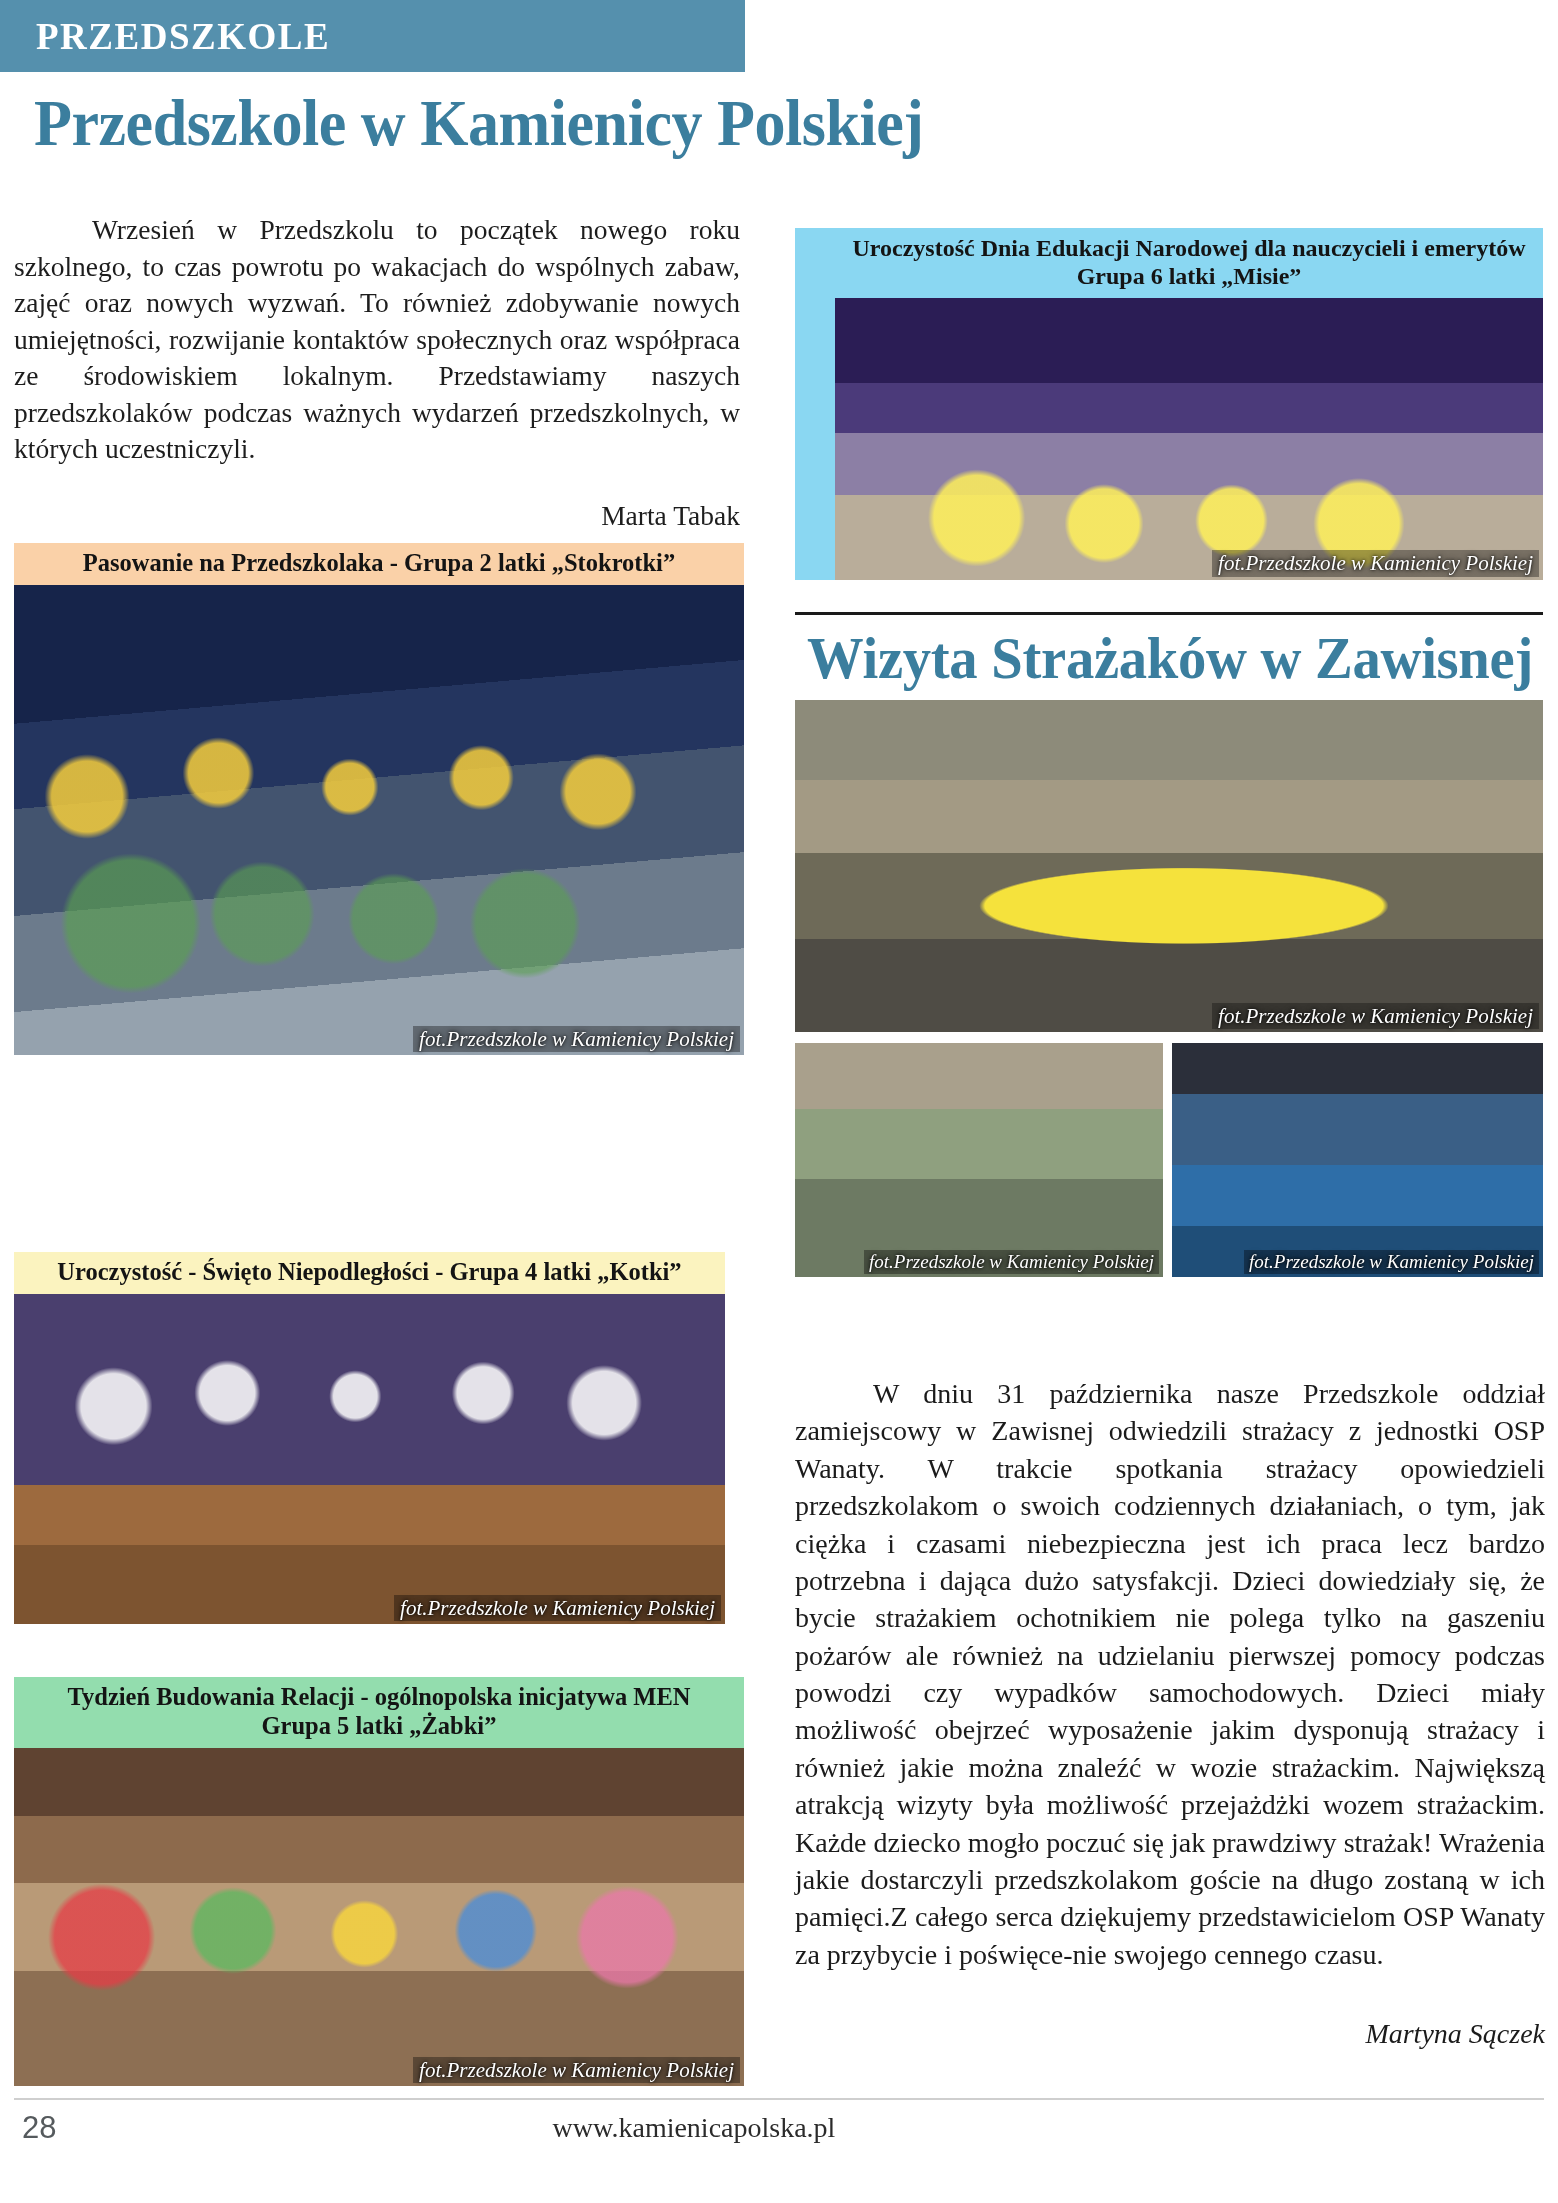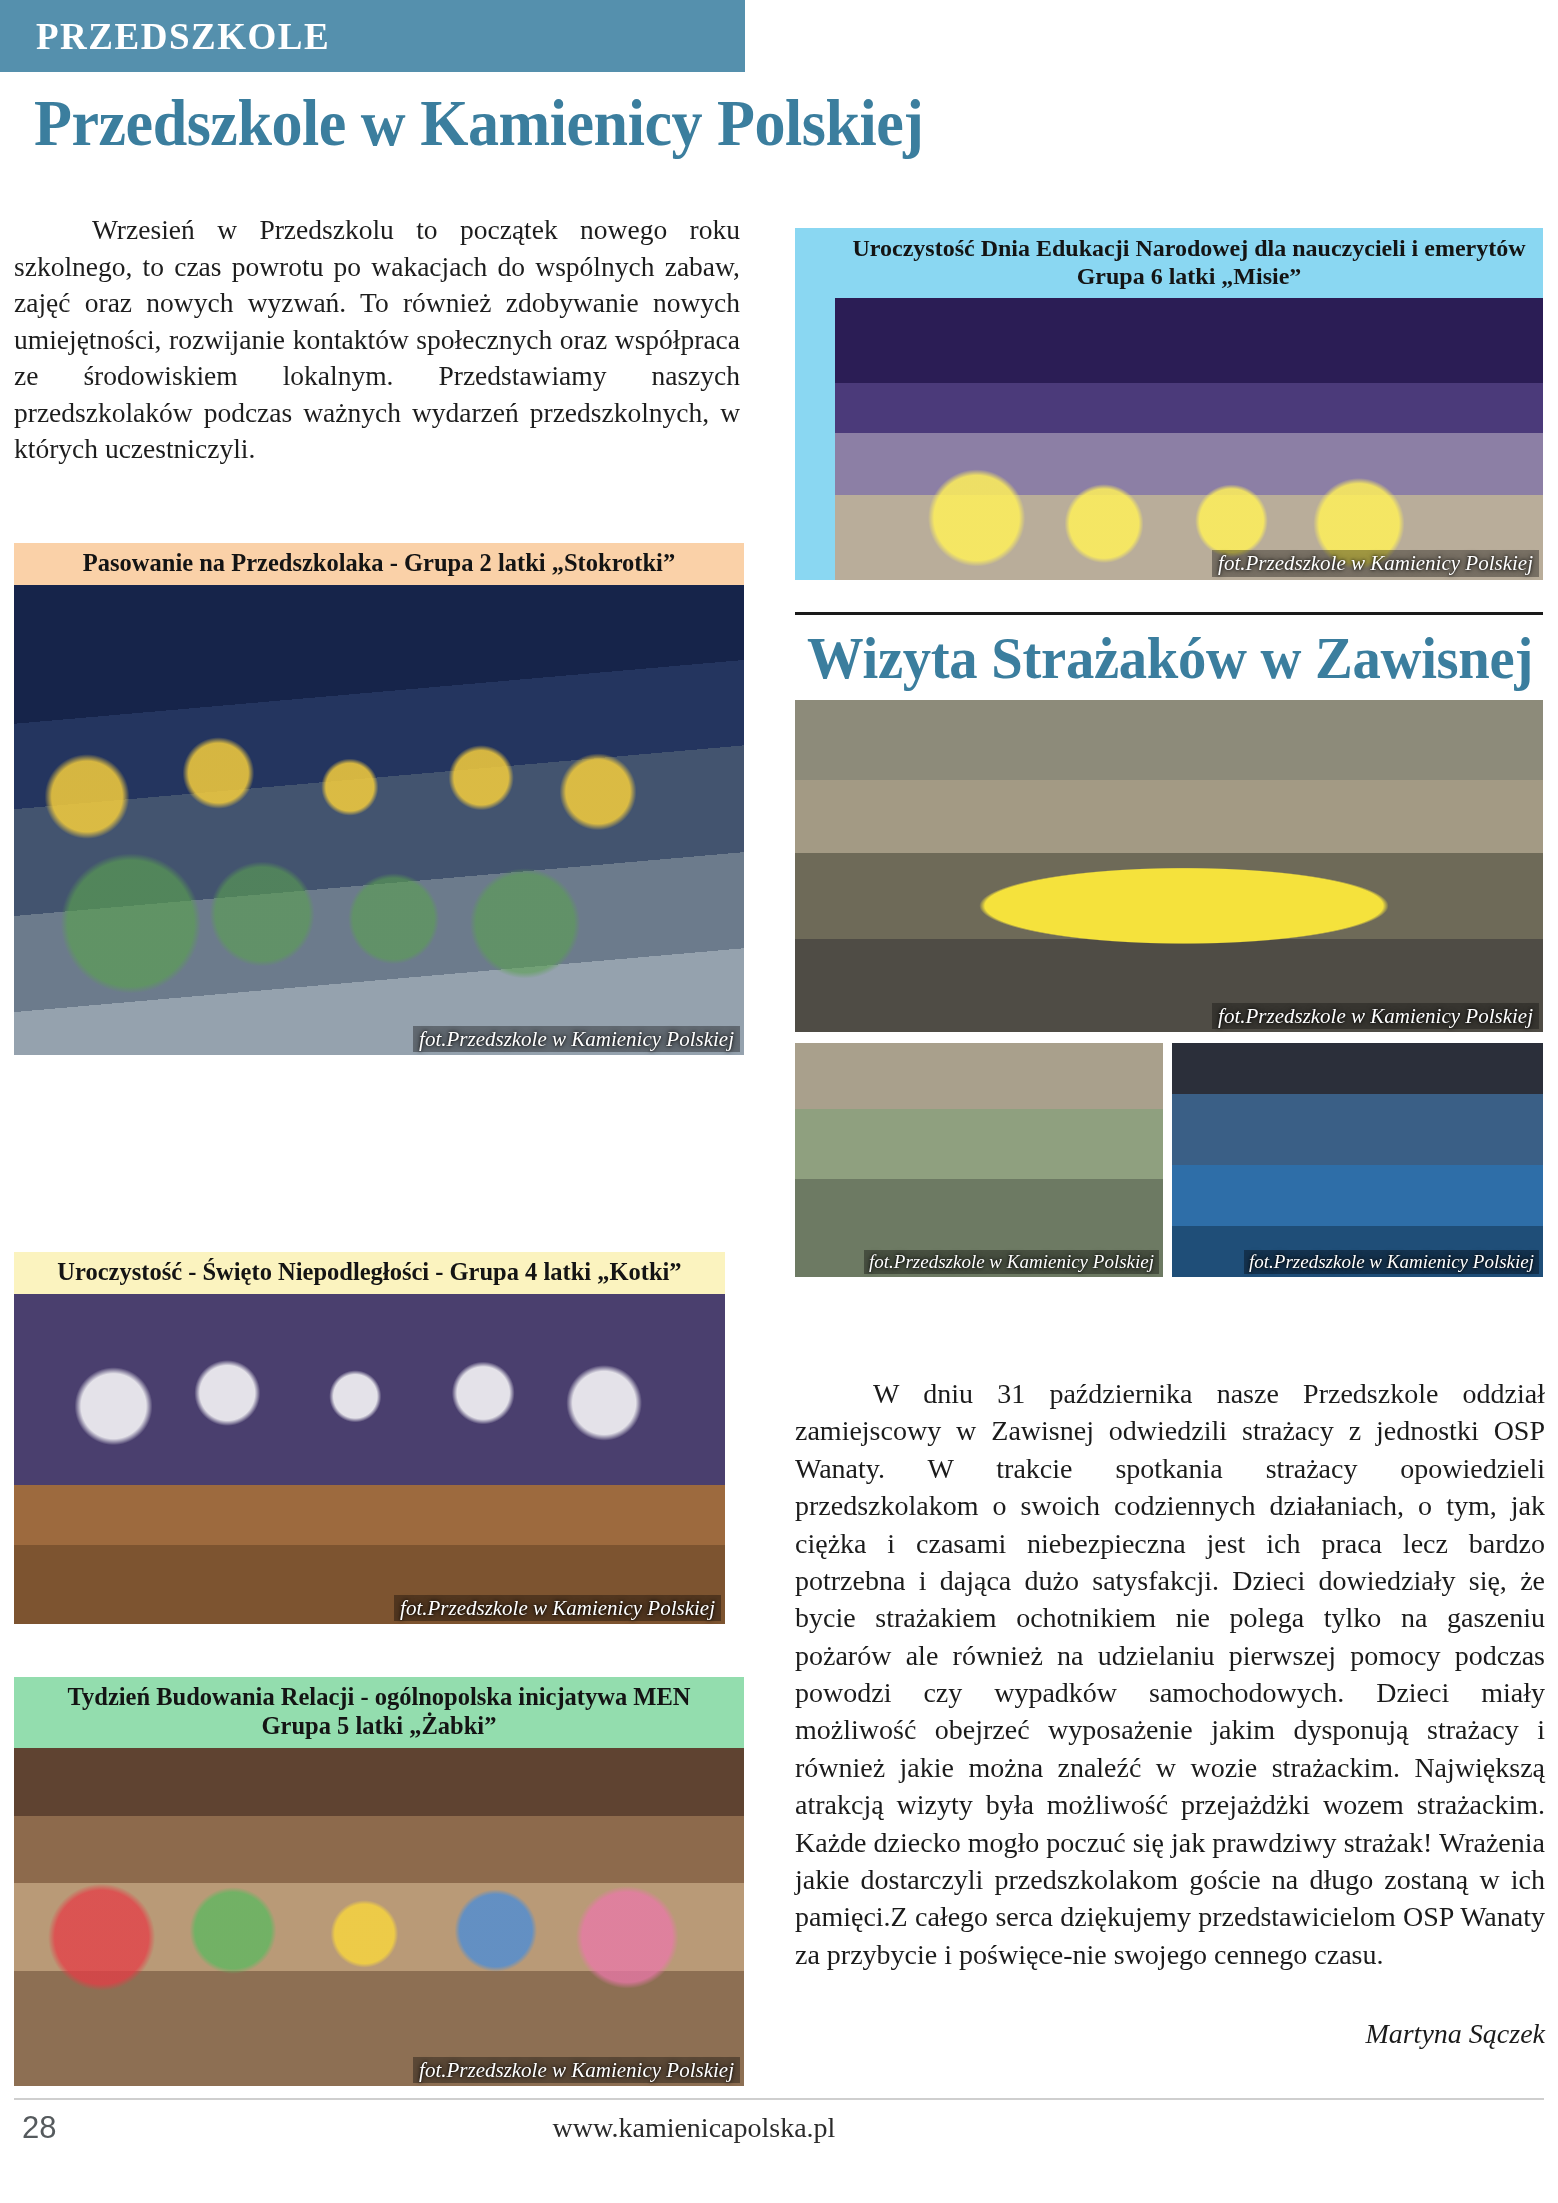--- a/index.html
+++ b/index.html
@@ -194,20 +194,21 @@
 
 <div class="page">
 
   <div class="section-banner">
     <div class="label">PRZEDSZKOLE</div>
   </div>
 
   <div class="main-title">Przedszkole w Kamienicy Polskiej</div>
 
   <div class="intro-par">Wrzesień w Przedszkolu to początek nowego roku szkolnego, to czas powrotu po wakacjach do wspólnych zabaw, zajęć oraz nowych wyzwań. To również zdobywanie nowych umiejętności, rozwijanie kontaktów społecznych oraz współpraca ze środowiskiem lokalnym. Przedstawiamy naszych przedszkolaków podczas ważnych wydarzeń przedszkolnych, w których uczestniczyli.</div>
+  <div class="byline">Marta Tabak</div>
 
   <div class="figure" id="fig-stokrotki">
     <div class="cap-bar">Pasowanie na Przedszkolaka - Grupa 2 latki „Stokrotki”</div>
     <div class="photo">
       <div class="credit">fot.Przedszkole w Kamienicy Polskiej</div>
     </div>
   </div>
 
   <div class="figure" id="fig-kotki">
     <div class="cap-bar">Uroczystość - Święto Niepodległości - Grupa 4 latki „Kotki”</div>

